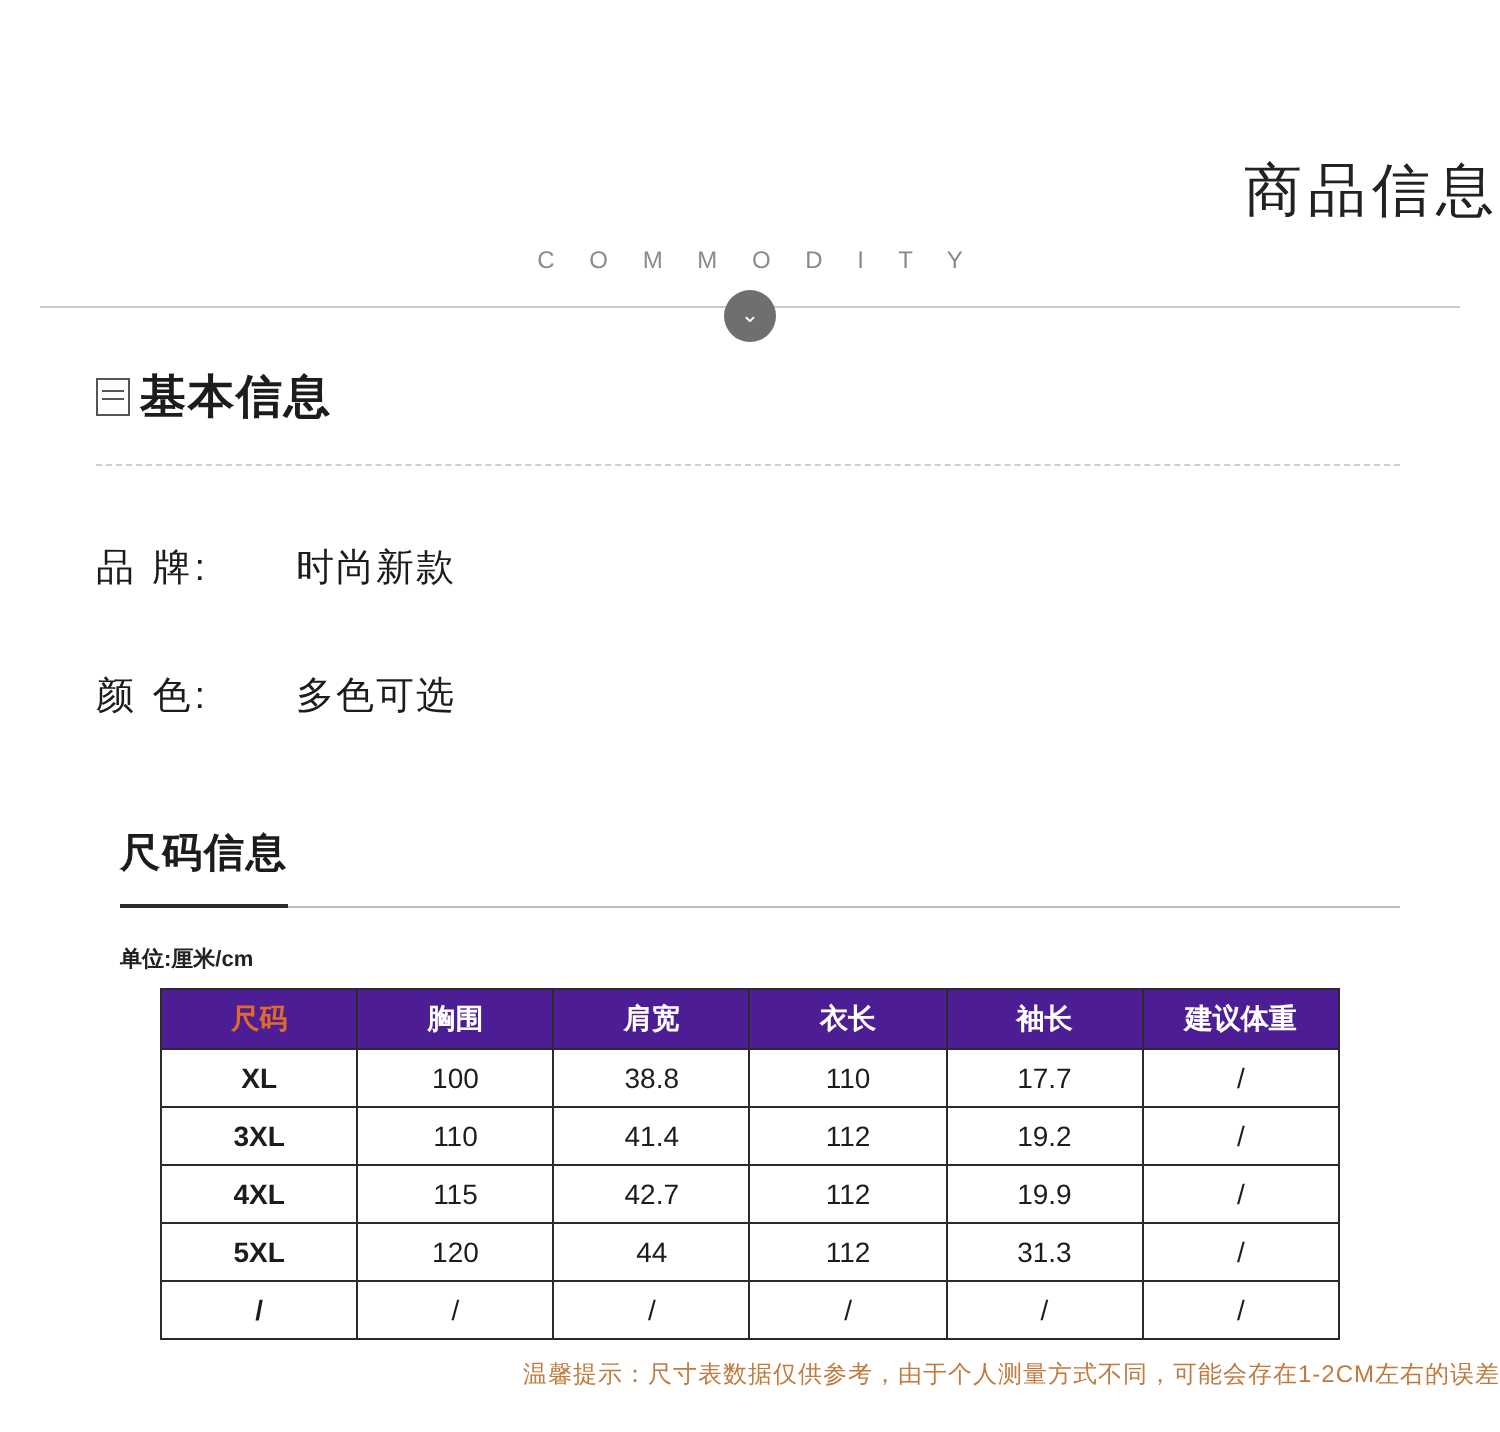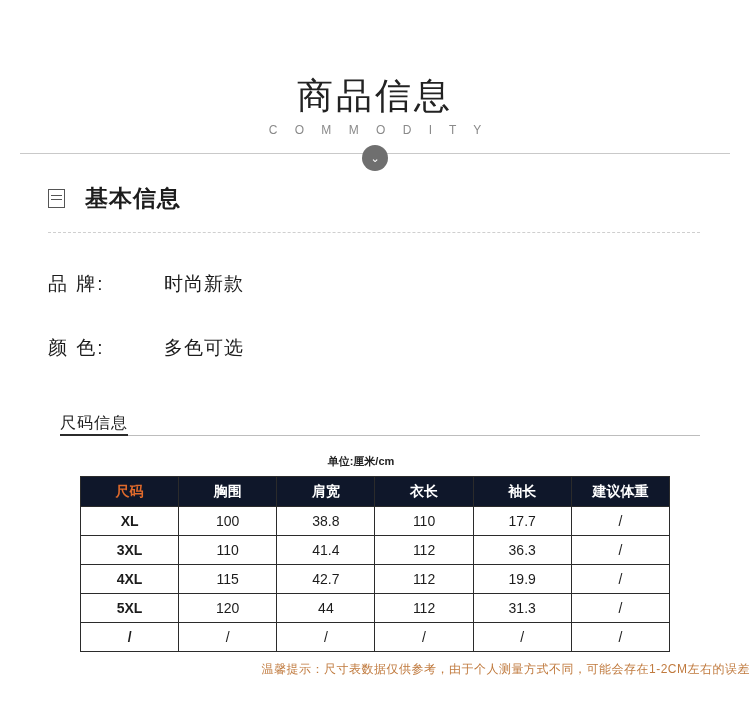--- a/index.html
+++ b/index.html
@@ -23,26 +23,27 @@
     background: #fff;
   }
 
   
   .header {
     padding-top: 78px;
     text-align: center;
     position: relative;
   }
   .header-title {
-    font-size: 36px;
+    font-size: 29px;
     letter-spacing: 3px;
     color: #222;
     font-weight: normal;
     font-family: "Liberation Serif", "DejaVu Serif", serif;
     line-height: 36px;
+    text-align: right;
   }
   .header-sub {
     margin-top: 9px;
     font-size: 12px;
     color: #8a8a8a;
     letter-spacing: 7px;
     padding-left: 7px;
   }
   .header-rule {
     position: absolute;
@@ -68,21 +69,21 @@
   }
 
   
   .section-basic {
     margin-top: 46px;
     padding: 0 50px 0 48px;
   }
   .section-head {
     display: flex;
     align-items: center;
-    gap: 20px;
+    gap: 5px;
   }
   .section-head .sq-icon {
     width: 15px;
     height: 17px;
     border: 1px solid #555;
     position: relative;
     flex: none;
   }
   .section-head .sq-icon::before,
   .section-head .sq-icon::after {
@@ -106,52 +107,51 @@
     margin-top: 18px;
     border-top: 1px dashed #cfcfcf;
   }
 
   .info-row {
     display: flex;
     align-items: baseline;
     margin-top: 38px;
     font-size: 19px;
     color: #1c1c1c;
-    gap: 16px;
   }
   .info-label {
     width: 100px;
     letter-spacing: 2px;
   }
   .info-value {
     letter-spacing: 1px;
   }
 
   
   .section-size {
     margin-top: 52px;
     padding: 0 50px 0 60px;
     position: relative;
   }
   .size-title {
-    font-size: 16px;
-    font-weight: normal;
+    font-size: 20px;
+    font-weight: bold;
     color: #1c1c1c;
     letter-spacing: 1px;
     display: inline-block;
-    padding-bottom: 0;
+    padding-bottom: 12px;
     border-bottom: 2px solid #2b2b2b;
   }
   .size-rule {
     margin-top: -1px;
     border-top: 1px solid #bdbdbd;
   }
   .unit-note {
     margin-top: 18px;
-    text-align: center;
+    text-align: left;
     font-size: 11px;
     color: #222;
     padding-right: 38px;
     font-weight: bold;
   }
 
   
   .table-wrap {
     margin: 7px auto 0;
     width: 590px;
@@ -163,21 +163,21 @@
   }
   table.size-table th,
   table.size-table td {
     border: 1px solid #2b2b2b;
     text-align: center;
     font-size: 14px;
     height: 26px;
     color: #1c1c1c;
   }
   table.size-table thead th {
-    background: #0f172a;
+    background: #4c1d95;
     color: #fff;
     font-weight: bold;
     height: 27px;
     font-size: 14px;
   }
   table.size-table thead th.first-col {
     color: #e06a2b;
   }
   table.size-table td.first-col {
     font-weight: bold;
@@ -250,21 +250,21 @@
           <td>38.8</td>
           <td>110</td>
           <td>17.7</td>
           <td>/</td>
         </tr>
         <tr>
           <td class="first-col">3XL</td>
           <td>110</td>
           <td>41.4</td>
           <td>112</td>
-          <td>36.3</td>
+          <td>19.2</td>
           <td>/</td>
         </tr>
         <tr>
           <td class="first-col">4XL</td>
           <td>115</td>
           <td>42.7</td>
           <td>112</td>
           <td>19.9</td>
           <td>/</td>
         </tr>

